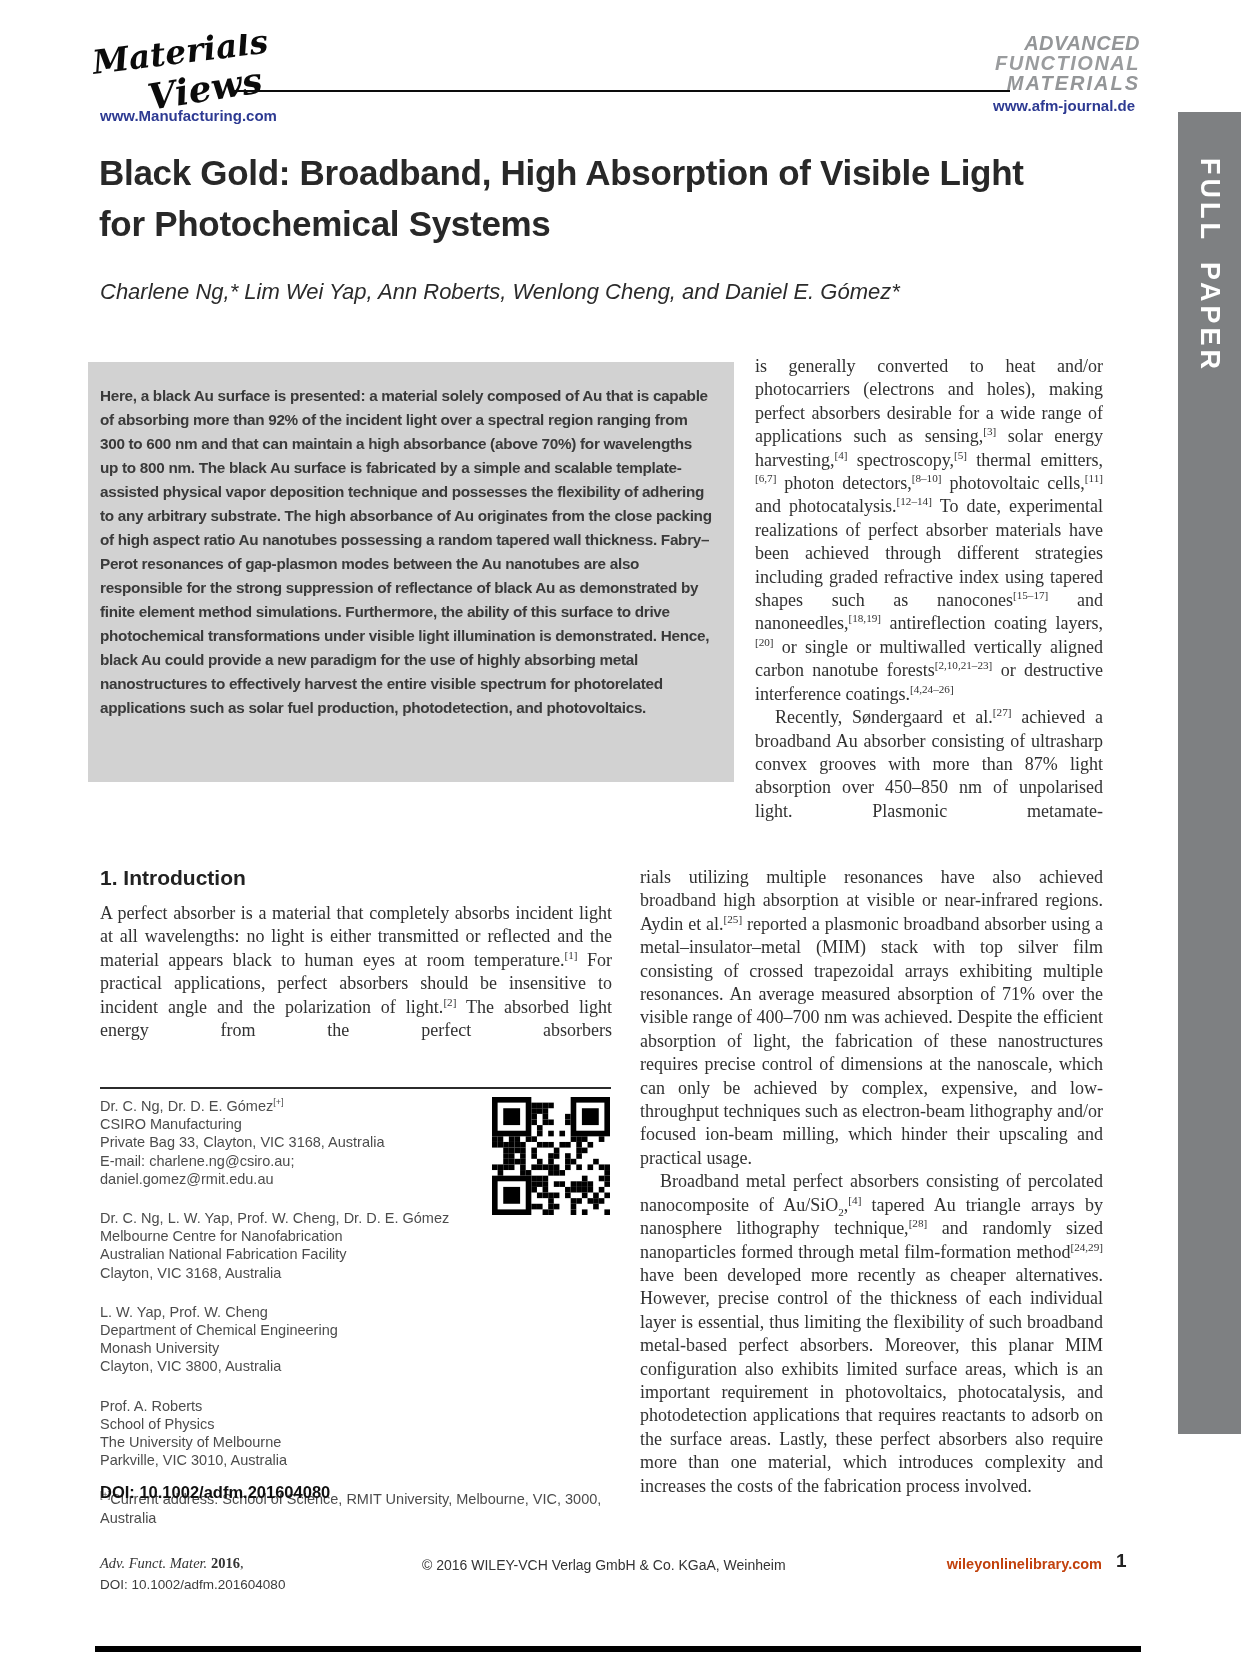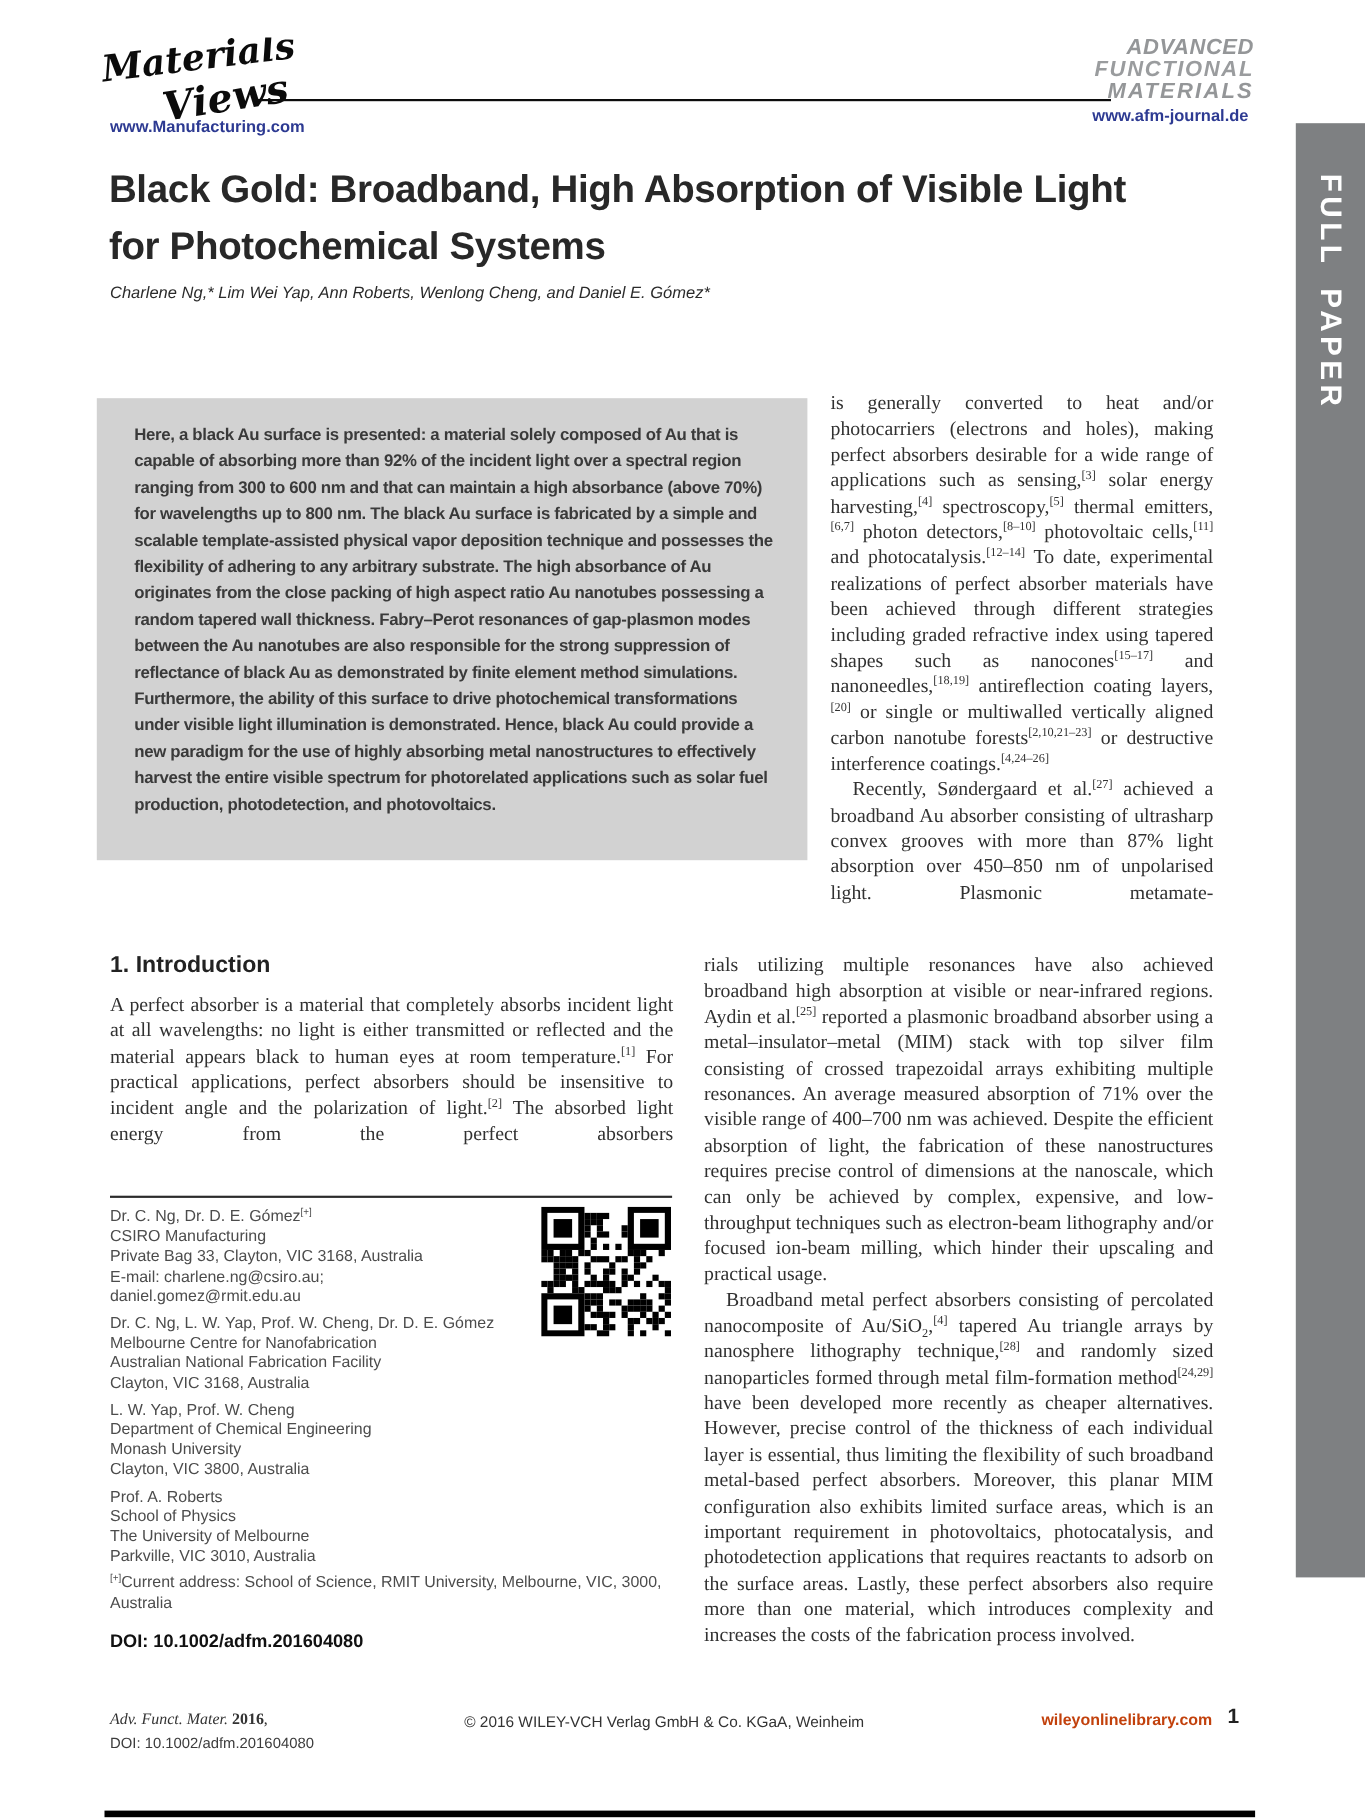--- a/index.html
+++ b/index.html
@@ -25,43 +25,43 @@
   
   #side-bar{left:1178px;top:112px;width:63px;height:1322px;background:#7e8082;}
   #side-label{
     writing-mode:vertical-rl;margin:46px auto 0 auto;display:block;width:max-content;
     color:#ffffff;font-weight:800;font-size:27px;letter-spacing:4px;word-spacing:8px;
     font-family:"Liberation Sans",sans-serif;
   }
 
   
   #page-title{left:99px;top:147px;color:#282828;font-weight:700;font-size:35px;line-height:51px;letter-spacing:-0.3px;white-space:nowrap;}
-  #authors-line{left:100px;top:258px;font-style:italic;font-size:15px;color:#2b2b2b;white-space:nowrap;}
+  #authors-line{left:100px;top:279px;font-style:italic;font-size:22px;color:#2b2b2b;white-space:nowrap;}
 
   
   #abstract-box{
     left:88px;top:362px;width:646px;box-sizing:border-box;min-height:420px;
-    background:#d2d2d2;padding:22px 20px 14px 34px;
+    background:#d2d2d2;padding:22px 20px 14px 12px;
     font-weight:700;font-size:15.3px;line-height:24px;letter-spacing:-0.3px;color:#3a3a3a;
   }
 
   
   .serif{font-family:"Liberation Serif",serif;font-size:18px;line-height:23.4px;color:#313131;text-align:justify;}
   .serif p{margin:0;}
   .serif p.indent{text-indent:20px;}
   .force-just{text-align-last:justify;}
   #right-narrow{left:755px;top:355px;width:348px;}
   #right-wide{left:640px;top:866px;width:463px;}
   #intro-heading{left:100px;top:866px;font-size:21px;font-weight:700;color:#222222;}
   #intro-para{left:100px;top:902px;width:512px;}
 
   
   #affil-rule{left:100px;top:1087px;width:511px;border-top:2px solid #2b2b2b;height:0;}
   #affil-block{left:100px;top:1097px;width:512px;font-size:14.5px;line-height:18.2px;color:#4c4c4c;}
-  #affil-block .grp{margin-top:6px;}
+  #affil-block .grp{margin-top:21px;}
   #affil-block .grp:first-child{margin-top:0;}
   #qr-code{left:492px;top:1097px;width:118px;height:118px;}
   #doi-line{left:100px;top:1483px;font-size:16.5px;font-weight:700;color:#111111;}
 
   
   #footer-ref{left:100px;top:1555px;font-family:"Liberation Serif",serif;font-size:14.5px;color:#333333;}
   #footer-ref b{font-style:normal;}
   #footer-doi{left:100px;top:1577px;font-size:13.5px;color:#3c3c3c;}
   #footer-copy{left:422px;top:1557px;font-size:14px;color:#333333;}
   #footer-site{right:139px;top:1556px;font-size:14.5px;font-weight:700;color:#c2410c;}

